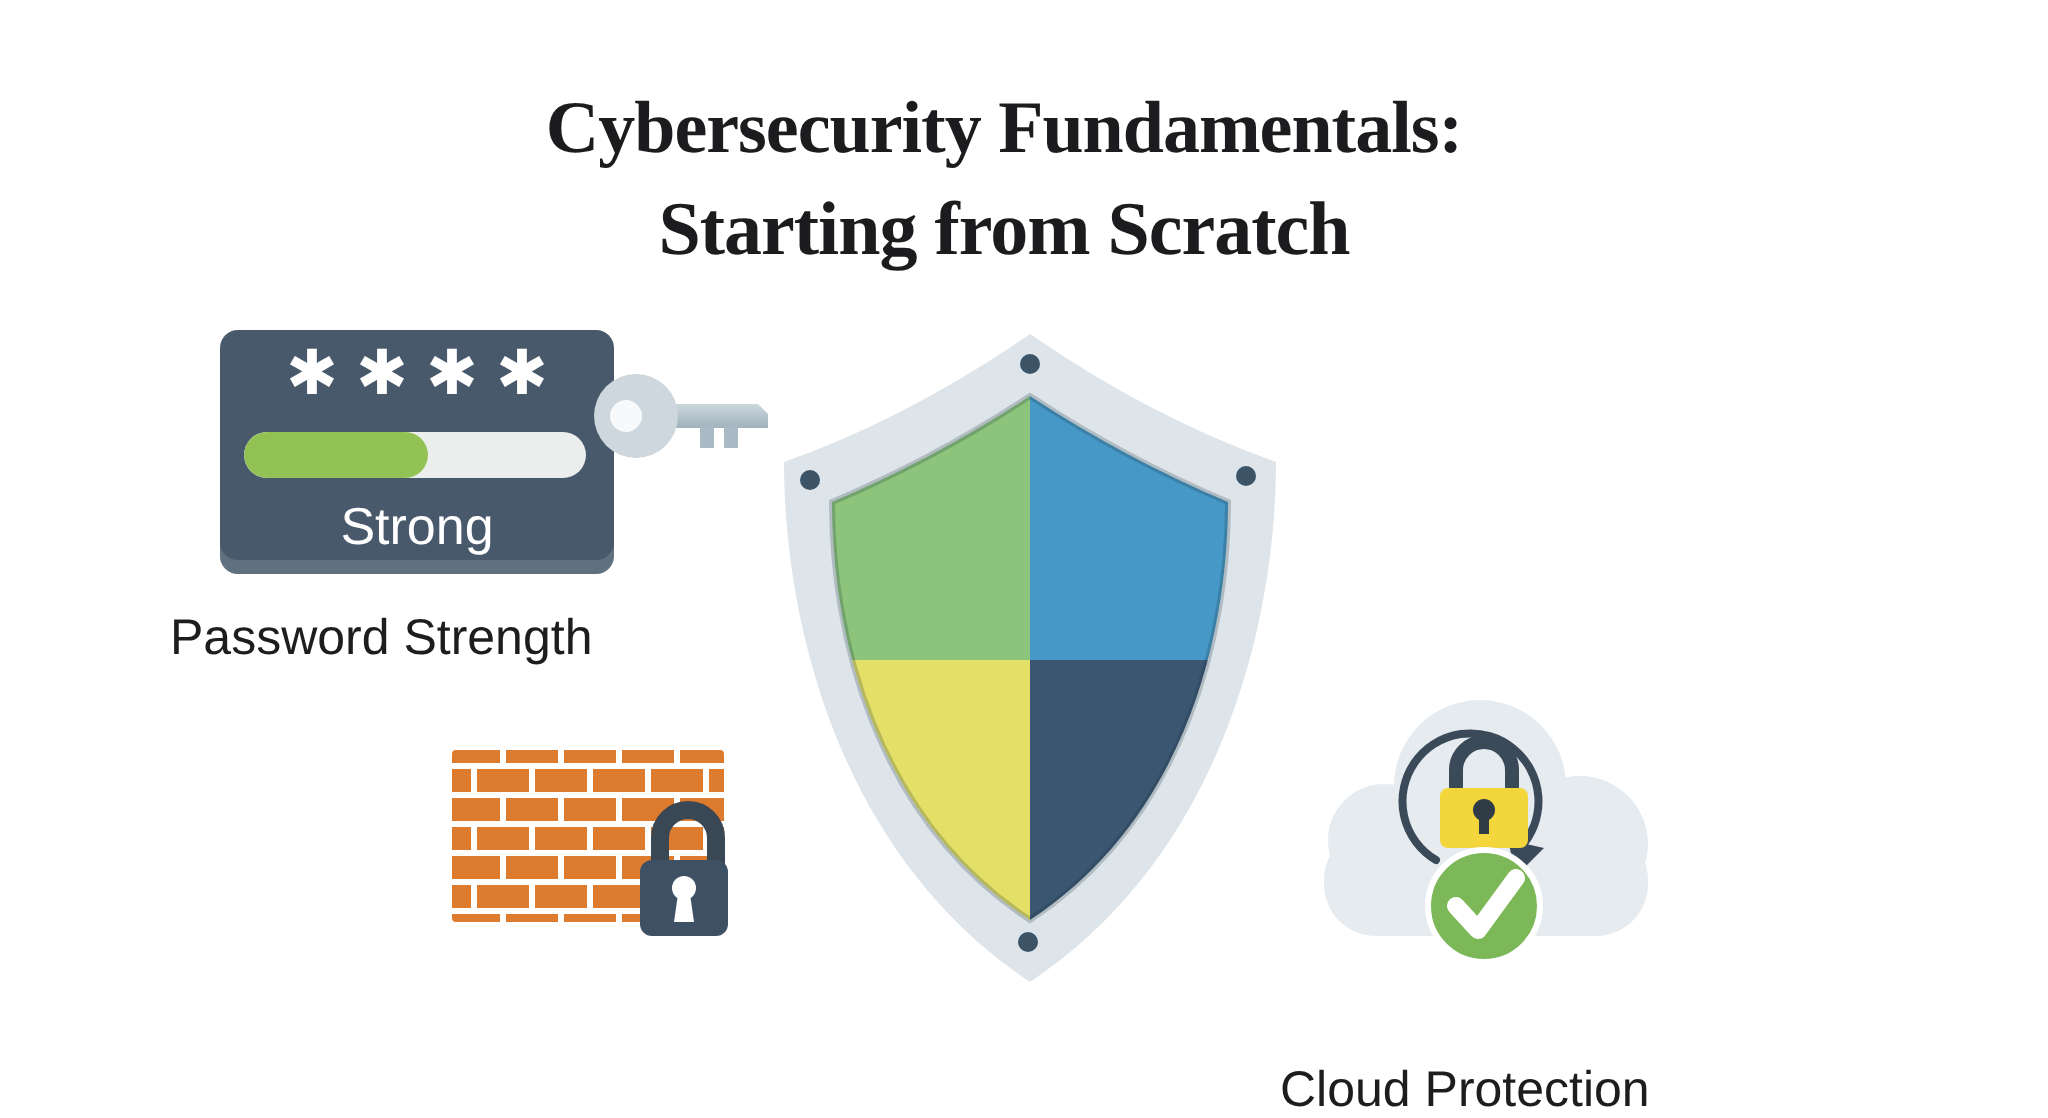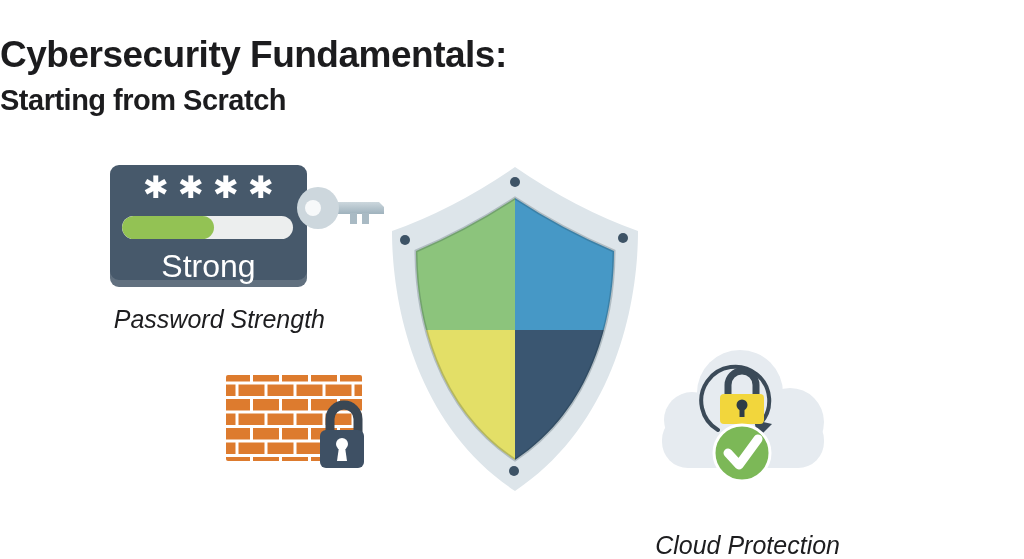--- a/index.html
+++ b/index.html
@@ -1,36 +1,36 @@
 <!DOCTYPE html>
 <html><head>
 <meta charset="utf-8">
 <style>
   html,body{margin:0;padding:0;}
   body{font-family:"Liberation Sans","DejaVu Sans",sans-serif;background:#fff;}
   .stage{position:relative;width:1024px;height:559px;background:#fff;overflow:hidden;}
 
-  .title-block{position:absolute;top:34px;left:0;width:1004px;text-align:left;color:#1c1c1e;}
+  .title-block{position:absolute;top:44px;left:0;width:1004px;text-align:center;color:#1c1c1e;font-family:Liberation Serif, serif;}
   .title-line1{font-size:37px;font-weight:700;letter-spacing:-0.5px;line-height:1.15;}
-  .title-line2{font-size:29px;font-weight:700;letter-spacing:-0.5px;line-height:1.2;margin-top:6px;}
+  .title-line2{font-size:38px;font-weight:700;letter-spacing:-0.5px;line-height:1.2;margin-top:6px;}
 
-  .caption{position:absolute;font-size:25px;color:#1d1d1f;text-align:right;font-style:italic;}
+  .caption{position:absolute;font-size:25px;color:#1d1d1f;text-align:left;}
   .caption-password{left:85px;top:305px;width:240px;}
   .caption-firewall{left:218px;top:491px;width:160px;}
   .caption-cloud{left:640px;top:487px;width:200px;margin-top:44px;}
 
   
   .pw-card{position:absolute;left:110px;top:165px;width:197px;height:122px;border-radius:9px;
            background:#47596b;box-shadow:inset 0 -7px 0 rgba(255,255,255,0.14);}
   .pw-mask{position:absolute;top:4px;left:0;width:100%;text-align:center;color:#fff;
            font-size:31px;font-weight:700;letter-spacing:9px;text-indent:9px;
            font-family:"DejaVu Sans",sans-serif;}
   .pw-track{position:absolute;left:12px;top:51px;width:171px;height:23px;border-radius:12px;background:#eceeee;overflow:hidden;}
   .pw-fill{height:100%;border-radius:12px;background:#93c254;}
-  .pw-strength{position:absolute;top:83px;left:0;width:100%;text-align:center;color:#fff;font-size:32px;}
+  .pw-strength{position:absolute;top:83px;left:0;width:100%;text-align:center;color:#fff;font-size:26px;}
   .key-svg{position:absolute;left:288px;top:183px;}
 
   .shield-svg{position:absolute;left:388px;top:163px;}
   .fw-svg{position:absolute;left:224px;top:370px;}
   .cloud-svg{position:absolute;left:650px;top:338px;}
 </style>
 </head>
 <body>
 
 <div class="stage">

